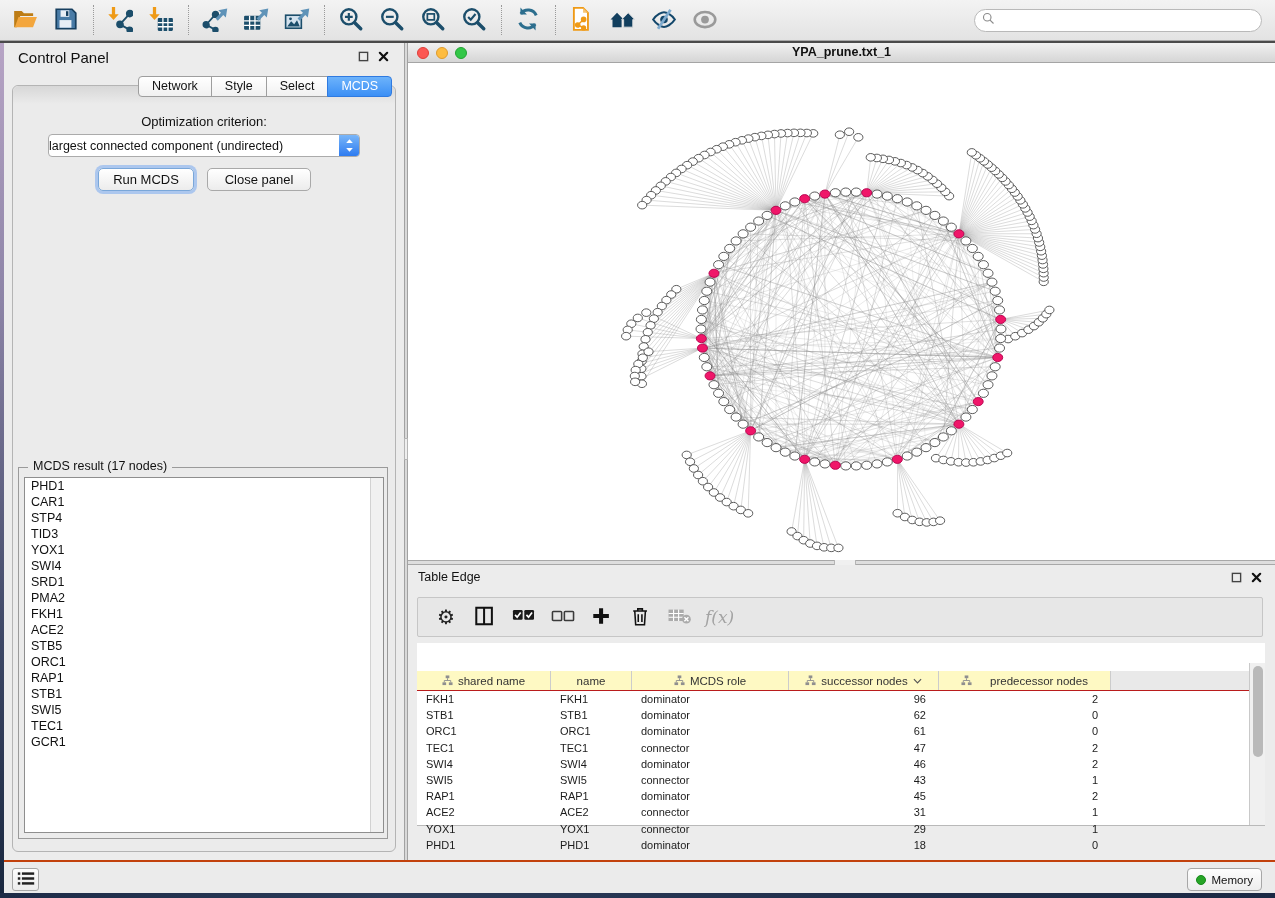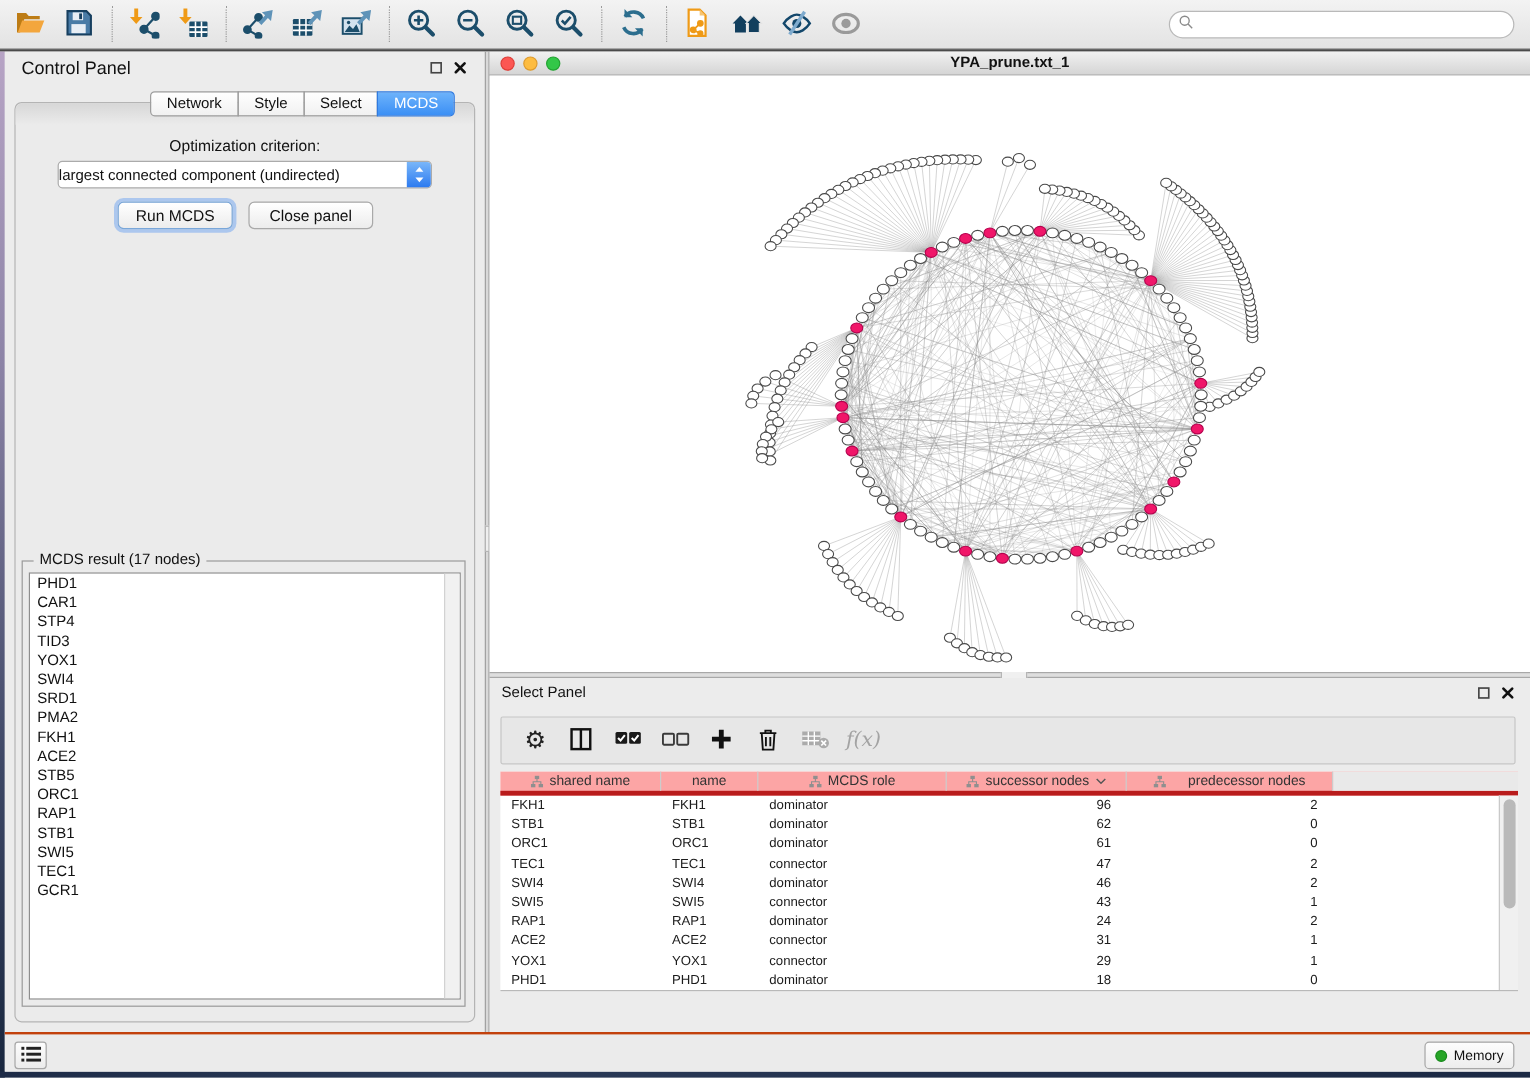--- a/index.html
+++ b/index.html
@@ -21,21 +21,21 @@
   #wall-bottom { left:0; top:893px; width:1275px; height:5px; background:linear-gradient(90deg,#1d2b47,#2b3b59 30%,#22304d 65%,#1b2944); }
 
   
   #control-panel { left:4px; top:43px; width:400px; height:817px; background:#ececec; }
   #cp-title { left:14px; top:6px; font-size:15px; color:#111; }
   .win-ctls { position:absolute; display:flex; gap:7px; align-items:center; }
   #cp-ctls { right:14px; top:7px; }
   .win-ctl { width:13px; height:13px; display:flex; align-items:center; justify-content:center; cursor:pointer; background:transparent; border:none; }
   #cp-panel { left:8px; top:42px; width:384px; height:767px; background:#ebebeb; border:1px solid #b4b4b4; border-radius:6px; }
   #cp-panel-head { left:9px; top:43px; width:382px; height:18px; background:linear-gradient(#d7d7d7,#ebebeb); border-radius:6px 6px 0 0; }
-  #cp-tabs { left:74px; top:33px; display:flex;padding-left:48px; }
+  #cp-tabs { left:87px; top:33px; display:flex;padding-left:48px; }
   .seg { padding:2px 13px 3px 13px; font-size:12.5px; background:linear-gradient(#ffffff,#f1f1f1); border:1px solid #9e9e9e; margin-left:-1px; color:#111; cursor:pointer; }
   .seg:first-child { border-radius:4px 0 0 4px; }
   .seg:last-child { border-radius:0 4px 4px 0; }
   .seg.sel { background:linear-gradient(#6db3fb,var(--accent)); color:#fff; border-color:#2f7ae0; }
   #opt-label { left:0; top:71px; width:400px; text-align:center; font-size:13px; color:#111; }
   #opt-select { left:44px; top:91px; width:312px; height:23px; background:#fff; border:1px solid #ababab; border-radius:4px; display:flex; align-items:center; font-size:12.5px; cursor:pointer; }
   #opt-select .val { flex:1; padding-left:0; color:#111; white-space:nowrap; }
   #opt-stepper { width:20px; height:21px; border-radius:0 3px 3px 0; background:linear-gradient(#79b6f9,#2d7bf0); display:flex; align-items:center; justify-content:center; }
   .cp-btn { position:absolute; height:23px; background:linear-gradient(#ffffff,#ececec); border:1px solid #a9a9a9; border-radius:5px; font-size:13px; font-family:"Liberation Sans",sans-serif; color:#111; cursor:pointer; }
   #run-btn { left:94px; top:125px; width:96px; border-color:#7aa7d9; box-shadow:0 0 0 3px rgba(120,170,240,.55); }
@@ -62,21 +62,21 @@
   #net-canvas { left:408px; top:63px; width:867px; height:497px; background:#fff; cursor:crosshair; }
 
   
   #table-panel { left:408px; top:565px; width:867px; height:295px; background:#ececec; }
   #tp-title { left:10px; top:5px; font-size:12.5px; color:#111; }
   #tp-ctls { right:12px; top:6px; }
   #tp-toolbar { left:9px; top:32px; width:846px; height:40px; background:#e7e7e7; border:1px solid #c6c6c6; border-radius:2px; display:flex; align-items:center; padding-left:14px; }
   .tp-btn { border:none; background:transparent; height:30px; min-width:28px; display:flex; align-items:center; justify-content:center; margin-right:11px; cursor:pointer; }
   .gear-glyph { font-size:20px; color:#222; line-height:1; }
   #tbl { left:9px; top:78px; width:848px; height:183px; background:#fff; border-bottom:1px solid #b9b9b9; }
-  #tbl-header { display:flex; height:20px; background:#fca5a5; border-bottom:4px solid #b91c1c; }
+  #tbl-header { display:flex; height:20px; background:#fef9c3; border-bottom:1px solid #b91c1c;margin-top:28px; }
   .th { display:flex; align-items:center; justify-content:center; gap:5px; font-size:11.5px; color:#333; border-right:1px solid #cccccc; height:100%; }
   .th.filler { background:#e9e9e9; border-right:none; flex:1; }
   .tr { display:flex; height:16.2px; }
   .td { font-size:11px; color:#1c1c1c; line-height:16.2px; white-space:nowrap; overflow:hidden; }
   .td.l { padding-left:9px; } .td.r { text-align:right; padding-right:13px; }
   #tbl-scroll { position:absolute; right:0; top:20px; width:16px; height:162px; background:#f0f0f0; border-left:1px solid #c9c9c9; }
   #tbl-thumb { position:absolute; left:2.5px; top:3px; width:10px; height:91px; background:#b9b9b9; border-radius:5px; }
   #tp-tabs { left:0; top:269px; width:867px; display:flex; justify-content:center; }
   #tp-tabs .seg { font-size:12px; padding:3px 12px; }
 
@@ -1104,21 +1104,21 @@
       <ellipse cx="294.45978968876443" cy="285.066714831529" rx="5" ry="4.1" fill="#f01669" stroke="#b3004d" stroke-width="0.9"></ellipse>
       <ellipse cx="293.3653924610263" cy="275.5566369029451" rx="5" ry="4.1" fill="#f01669" stroke="#b3004d" stroke-width="0.9"></ellipse>
       <ellipse cx="305.9681813536099" cy="210.27707989861534" rx="5" ry="4.1" fill="#f01669" stroke="#b3004d" stroke-width="0.9"></ellipse>
     </svg>
 </div>
 
 <div id="h-splitter" class="abs"></div>
 <div id="h-handle" class="abs"></div>
 
 <div id="table-panel" class="abs">
-  <div id="tp-title" class="abs">Select Panel</div>
+  <div id="tp-title" class="abs">Table Edge</div>
   <div id="tp-ctls" class="win-ctls">
     <button class="win-ctl">
         <svg viewBox="0 0 12 12" width="11" height="11">
           <rect x="1.5" y="1.5" width="9" height="9" fill="none" stroke="#444" stroke-width="1.5"></rect>
         </svg>
       </button>
     <button class="win-ctl">
         <svg viewBox="0 0 12 12" width="11" height="11">
           <path d="M2 2l8 8M10 2l-8 8" stroke="#111" stroke-width="2.4" stroke-linecap="round"></path>
         </svg>
@@ -1278,21 +1278,21 @@
           <div class="td l" style="width: 134px;">SWI5</div>
           <div class="td l" style="width: 81px;">SWI5</div>
           <div class="td l" style="width: 157px;">connector</div>
           <div class="td r" style="width: 150px;">43</div>
           <div class="td r" style="width: 172px;">1</div>
         </div>
         <div class="tr">
           <div class="td l" style="width: 134px;">RAP1</div>
           <div class="td l" style="width: 81px;">RAP1</div>
           <div class="td l" style="width: 157px;">dominator</div>
-          <div class="td r" style="width: 150px;">24</div>
+          <div class="td r" style="width: 150px;">45</div>
           <div class="td r" style="width: 172px;">2</div>
         </div>
         <div class="tr">
           <div class="td l" style="width: 134px;">ACE2</div>
           <div class="td l" style="width: 81px;">ACE2</div>
           <div class="td l" style="width: 157px;">connector</div>
           <div class="td r" style="width: 150px;">31</div>
           <div class="td r" style="width: 172px;">1</div>
         </div>
         <div class="tr">

